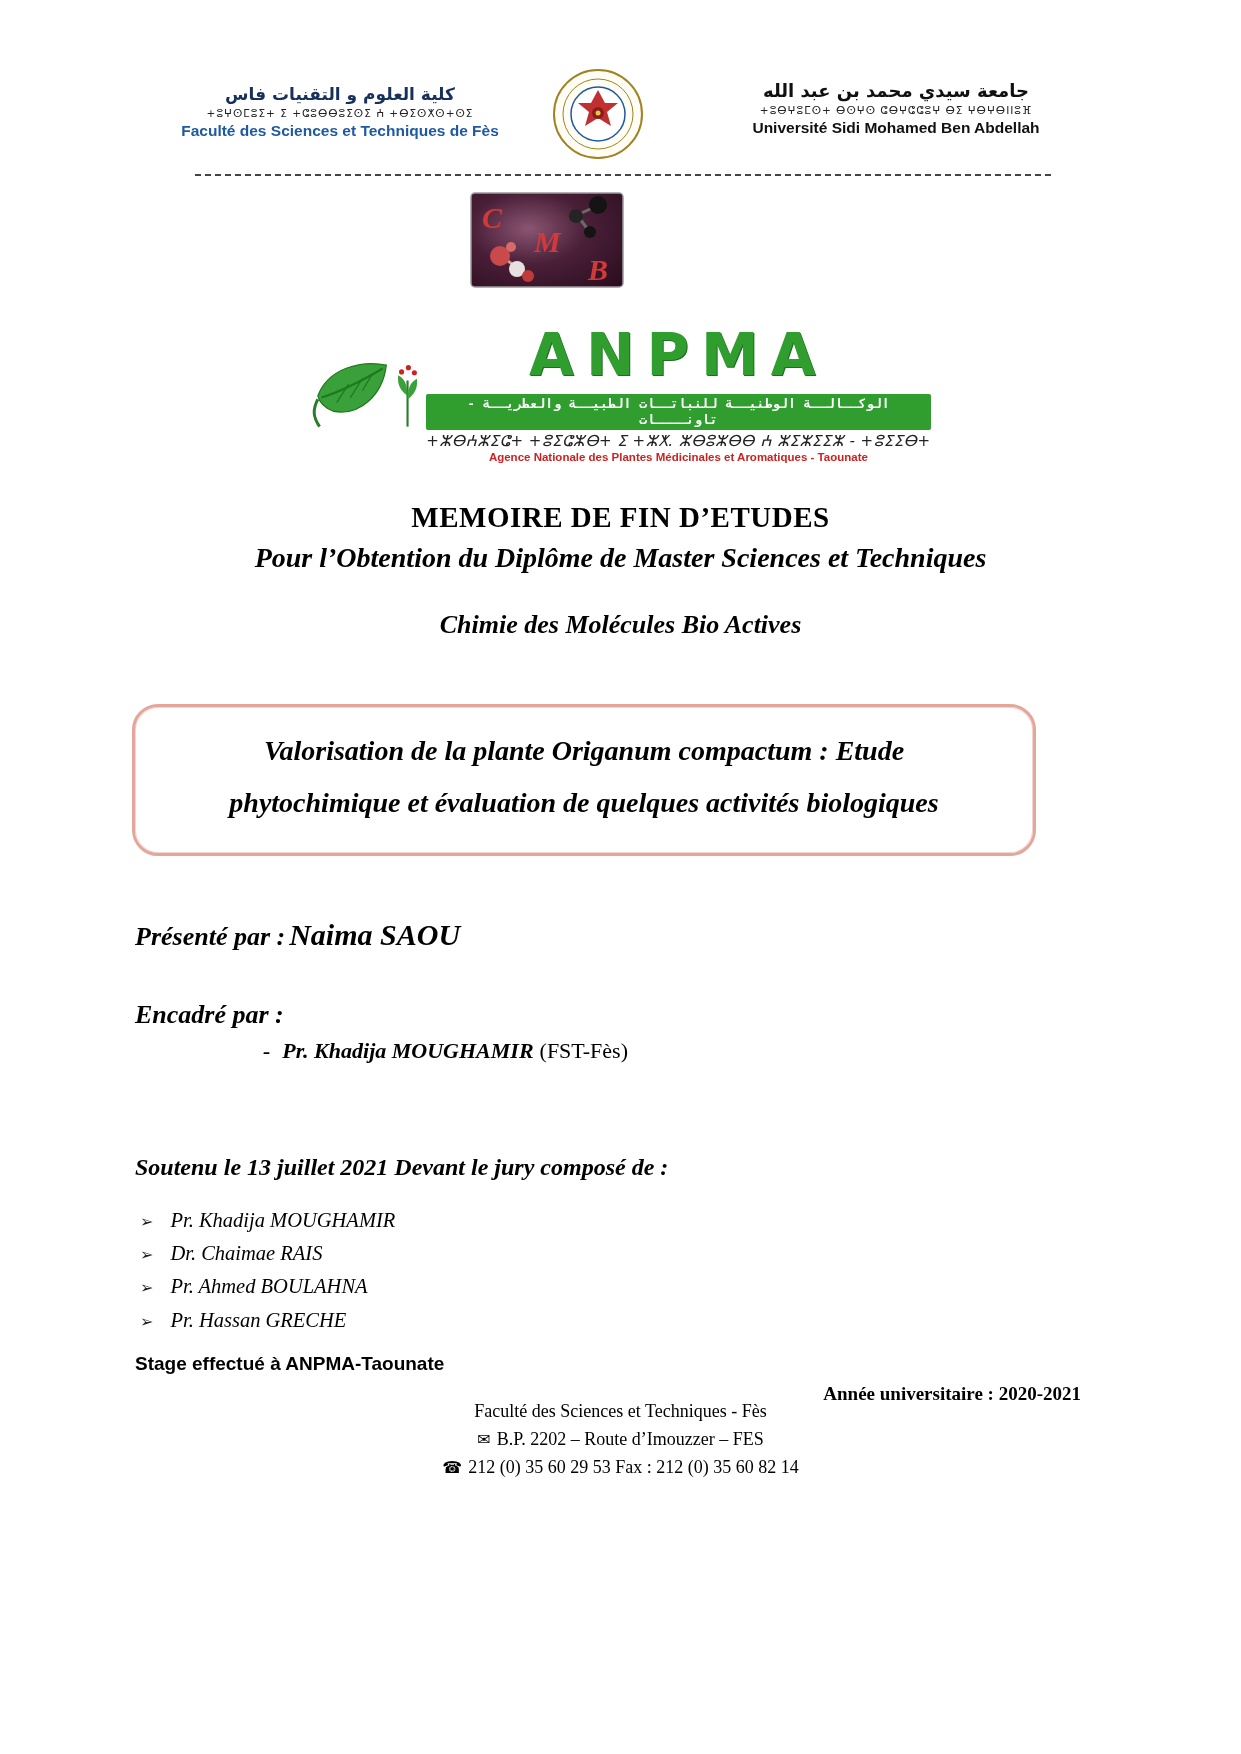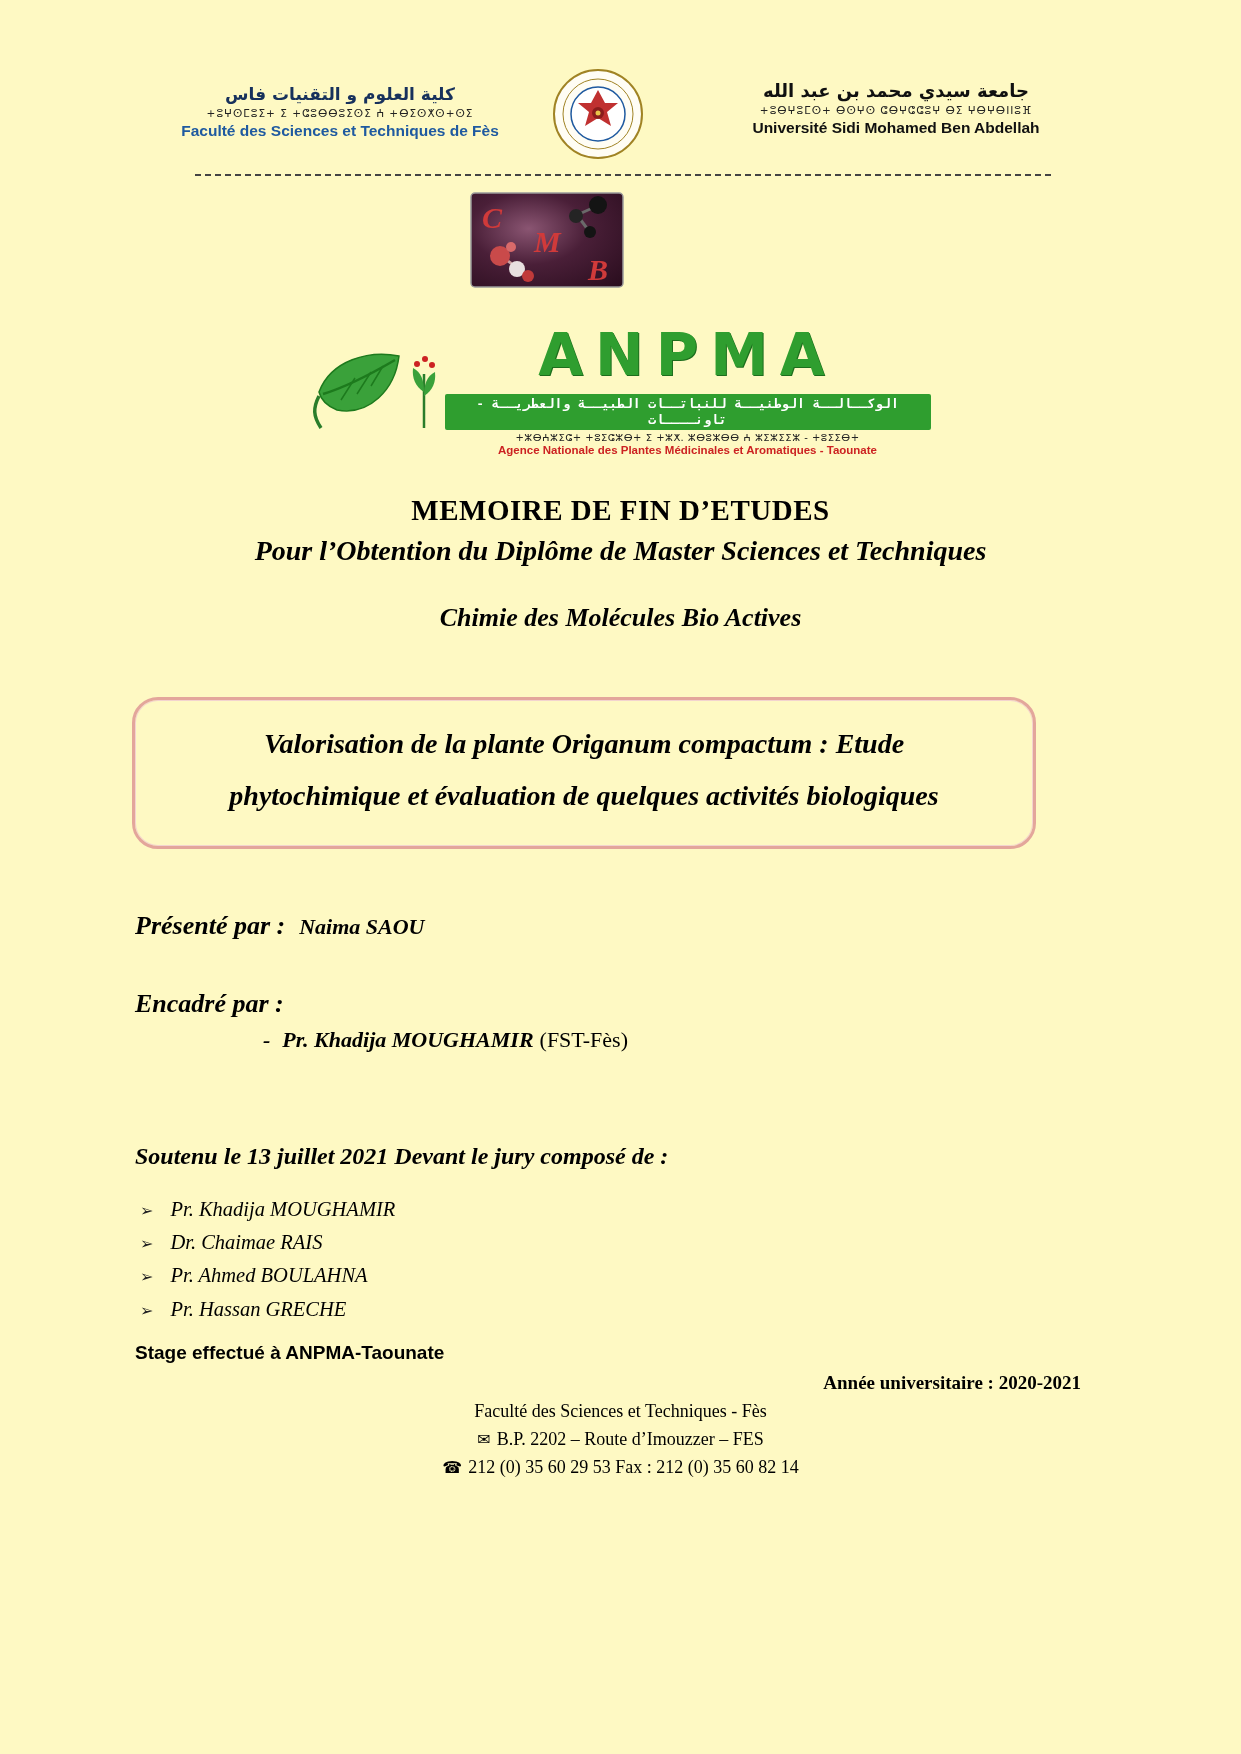--- a/index.html
+++ b/index.html
@@ -1,20 +1,20 @@
 <!DOCTYPE html>
 <html><head>
 <meta charset="utf-8">
 <style>
   html,body { margin:0; padding:0; background:#e9e9e9; }
   .page {
     position:relative;
     width:1241px; height:1754px;
     margin:0 auto;
-    background:#fef9c3;
+    background:#ffffff;
     overflow:hidden;
     font-family:"Liberation Serif", serif;
     color:#000;
   }
 
   
   .header { display:flex; justify-content:space-between; align-items:flex-start; padding:68px 130px 0 165px; }
   .h-col { text-align:center; }
   .h-left  { width:350px; padding-top:16px; }
   .h-right { width:430px; padding-top:12px; }
@@ -37,40 +37,40 @@
   .anpma-row { display:flex; align-items:center; gap:4px; }
   .anpma-col { flex:1; text-align:center; }
   .anpma-name {
     font-family:"DejaVu Sans", sans-serif; font-weight:bold; font-size:58px; line-height:1;
     color:#2f9e2f; letter-spacing:12px; text-shadow:1px 1px 0 #1d6e1d;
   }
   .anpma-band {
     background:#2f9e2f; color:#ffffff; font-family:Liberation Mono, monospace;
     font-size:13px; font-weight:bold; padding:2px 8px; margin-top:10px; direction:rtl; border-radius:2px;
   }
-  .anpma-tif { font-family:"DejaVu Sans", sans-serif; font-size:10px; color:#222; letter-spacing:0.5px; margin-top:2px; white-space:nowrap; }
+  .anpma-tif { font-family:"DejaVu Sans", sans-serif; font-size:15px; color:#222; letter-spacing:0.5px; margin-top:2px; white-space:nowrap;font-style:italic; }
   .anpma-caption { font-family:"Liberation Sans", sans-serif; font-weight:bold; font-size:11.5px; color:#cc2222; margin-top:1px; }
 
   
   .t-memoire { text-align:center; font-weight:bold; font-size:29px; margin-top:38px; letter-spacing:0.5px; }
   .t-diploma { text-align:center; font-weight:bold; font-style:italic; font-size:28px; margin-top:8px; }
   .t-spec    { text-align:center; font-weight:bold; font-style:italic; font-size:26px; margin-top:36px; }
 
   .title-box {
     box-sizing:border-box; width:904px; margin:64px 0 0 132px;
     border:3px solid #e3a69b; border-radius:26px;
     padding:18px 55px 24px;
     box-shadow:0 0 0 1px #f3d4cf inset;
   }
   .title-box p { margin:0; text-align:center; font-weight:bold; font-style:italic; font-size:28px; line-height:1.85; }
 
   
   .presented { margin:62px 0 0 135px; }
   .label-lg { font-weight:bold; font-style:italic; font-size:26px; }
-  .presented .name { font-weight:bold; font-style:italic; font-size:22px; margin-left:10px; }
+  .presented .name { font-weight:bold; font-style:italic; font-size:30px; }
 
   .encadre { margin:48px 0 0 135px; }
   .sup-list { margin:4px 0 0 128px; }
   .sup-item { font-size:22px; line-height:1.55; }
   .sup-item .dash { font-weight:bold; font-style:italic; margin-right:12px; }
   .sup-item .sup-name { font-weight:bold; font-style:italic; }
   .sup-item .affil { margin-left:6px; }
 
   .defense { margin:86px 0 0 135px; font-weight:bold; font-style:italic; font-size:24px; }
 

